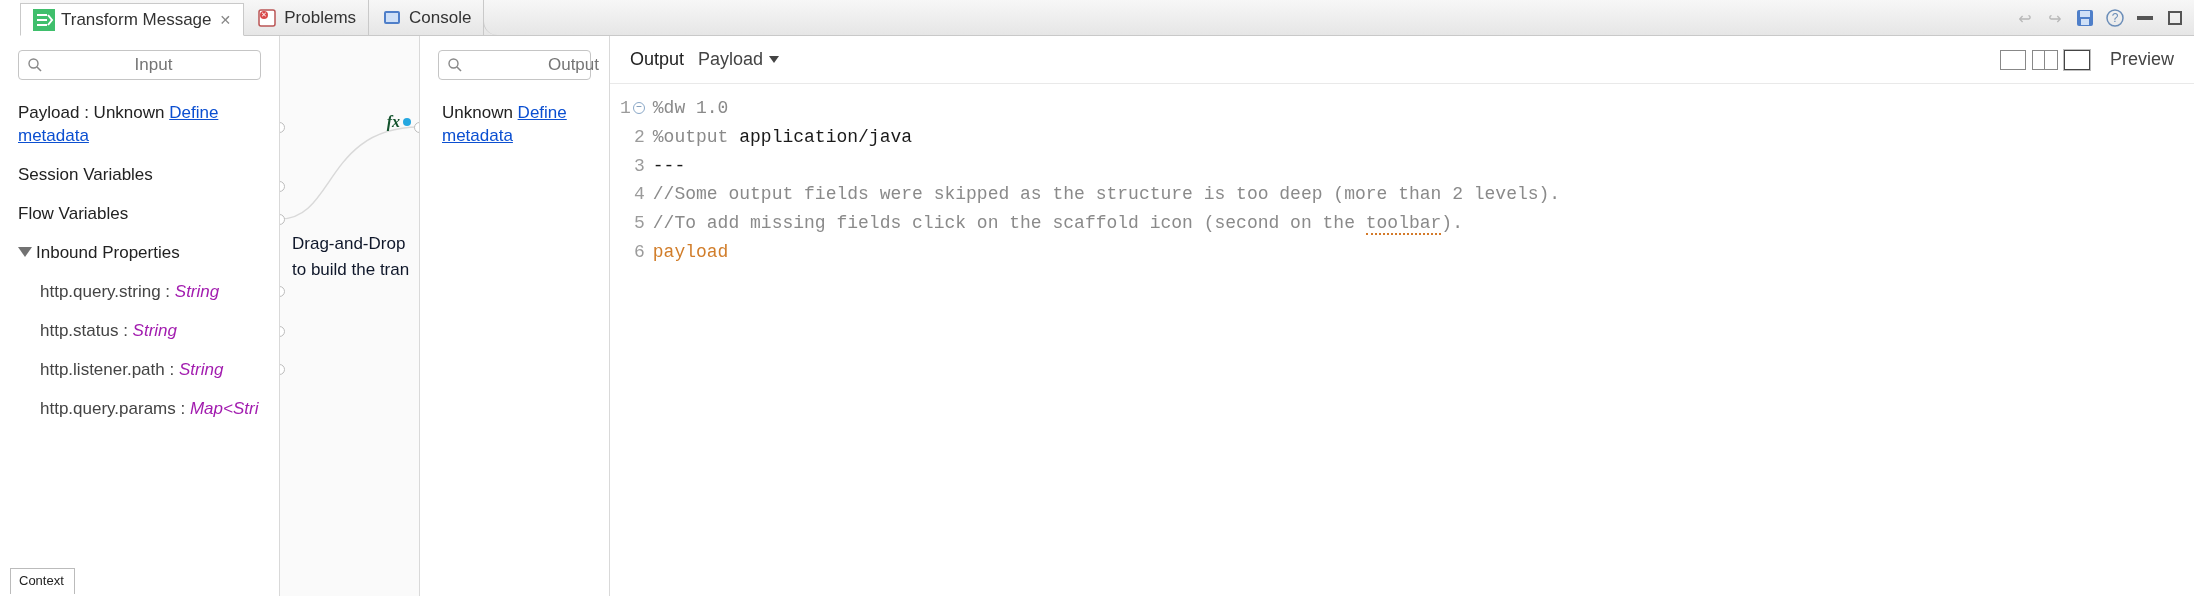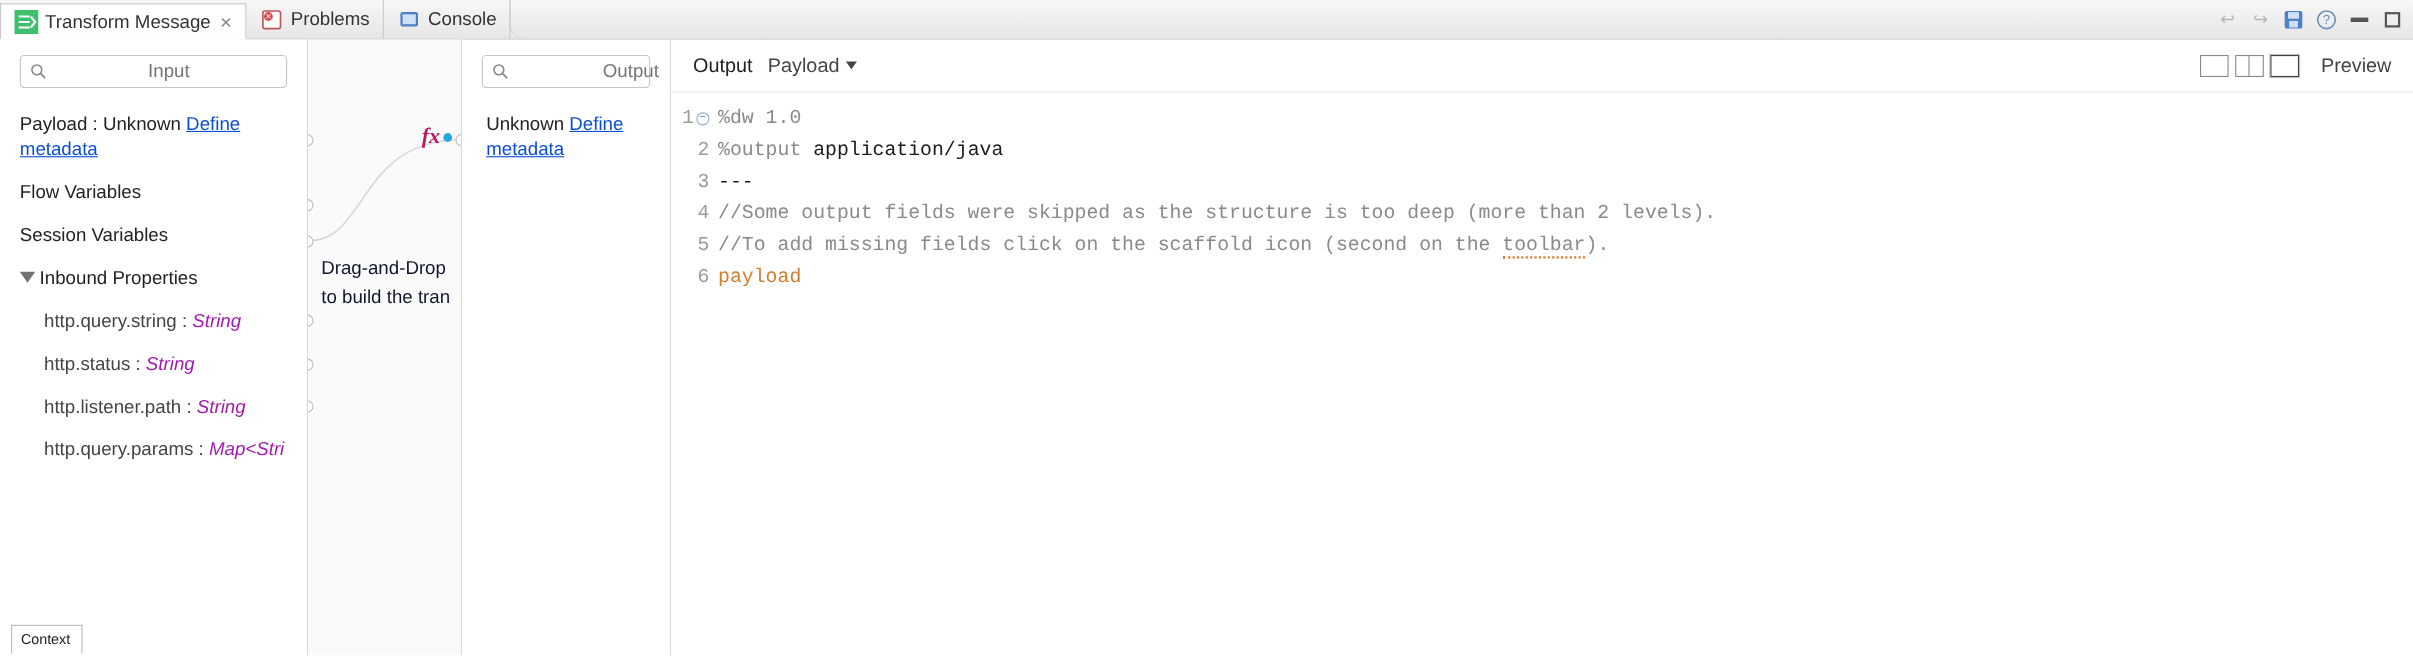--- a/index.html
+++ b/index.html
@@ -1,18 +1,18 @@
 <!DOCTYPE html>
 <html><head>
 <meta charset="utf-8">
 <style>
 * { box-sizing: border-box; margin: 0; padding: 0; }
 html, body { width: 2194px; height: 596px; font-family: -apple-system, "Helvetica Neue", Arial, sans-serif; font-size: 16px; color: #222; background: #fff; overflow: hidden; }
 
-.tabbar { height: 36px; background: linear-gradient(#f7f7f7,#e6e6e6); border-bottom: 1px solid #c9c9c9; display:flex; align-items:stretch; position:relative; }
+.tabbar { height: 36px; background: linear-gradient(#f7f7f7,#e6e6e6); border-bottom: 1px solid #c9c9c9; display:flex; align-items:stretch; position:relative;margin-left:20px; }
 .tabbar .tab { display:flex; align-items:center; gap:6px; padding:0 12px; border-right:1px solid #c9c9c9; cursor:pointer; height:100%; }
 .tabbar .tab.active { background:#fff; border-top:1px solid #c9c9c9; border-left:1px solid #c9c9c9; border-bottom:1px solid #fff; margin-top:3px; height:33px; }
 .tabbar .tab .icon-box { width:22px; height:22px; display:flex; align-items:center; justify-content:center; font-size:14px; }
 .tabbar .tab .close-x { color:#888; font-size:14px; margin-left:2px; }
 .tabbar .tab span.tlabel { font-size:17px; color:#333; }
 .tabbar .rest { flex:1; border-radius:0 0 0 14px; border-left:1px solid #c9c9c9; margin-left:-1px;}
 .tabbar .tools { position:absolute; right:8px; top:0; height:36px; display:flex; align-items:center; gap:8px; }
 .tabbar .tools .ticon { width:22px; height:22px; display:flex; align-items:center; justify-content:center; font-size:16px; color:#6a8db8; }
 .tabbar .tools .ticon.dim { color:#b8b8b8; }
 .tabbar .tools .winbox { width:16px; height:3px; border:2px solid #555; }
@@ -39,21 +39,21 @@
 .map-lane .hint { position:absolute; top:195px; left:12px; color:#0f172a; font-size:17px; line-height:1.5; white-space:nowrap; }
 .map-lane .dot { position:absolute; width:11px; height:11px; border:1px solid #bdbdbd; background:#fff; border-radius:50%; }
 .map-lane .dot.d1 { top:86px; left:-6px; }
 .map-lane .dot.d2 { top:145px; left:-6px; }
 .map-lane .dot.d3 { top:178px; left:-6px; }
 .map-lane .dot.d4 { top:250px; left:-6px; }
 .map-lane .dot.d5 { top:290px; left:-6px; }
 .map-lane .dot.d6 { top:328px; left:-6px; }
 .map-lane .dot.r1 { top:86px; right:-6px; }
 .map-lane svg.curve { position:absolute; top:0; left:0; }
-.map-lane .fx { position:absolute; top:77px; right:8px; display:flex; align-items:center; font-style:italic; font-family:"Times New Roman",serif; font-weight:bold; font-size:20px; color:#be185d; }
+.map-lane .fx { position:absolute; top:77px; right:8px; display:flex; align-items:center; font-style:italic; font-family:"Times New Roman",serif; font-weight:bold; font-size:16px; color:#14532d; }
 .map-lane .fx::after { content:""; width:8px; height:8px; background:#25a7e0; border-radius:50%; margin-left:3px; }
 
 
 .output-panel { width:190px; border-right:1px solid #d9d9d9; background:#fff; }
 .output-panel .tree-row { padding-left:4px; }
 
 
 .editor { flex:1; display:flex; flex-direction:column; background:#fff; }
 .ed-head { height:48px; display:flex; align-items:center; padding:0 20px; border-bottom:1px solid #e9e9e9; gap:14px; }
 .ed-head .lbl { font-size:18px; color:#222; }
@@ -144,22 +144,22 @@
             <circle cx="6.5" cy="6.5" r="4.5" fill="none" stroke="#888" stroke-width="1.4"></circle>
             <line x1="10" y1="10" x2="14" y2="14" stroke="#888" stroke-width="1.6"></line>
           </svg>
         <input placeholder="Input" style="">
       </div>
     </div>
     <div class="tree">
       <div class="tree-row">
         <span>Payload : Unknown </span><a href="#">Define metadata</a>
       </div>
+      <div class="tree-row">Session Variables</div>
       <div class="tree-row">Flow Variables</div>
-      <div class="tree-row">Session Variables</div>
       <div class="tree-row">
         <span class="disclosure"></span><span>Inbound Properties</span>
       </div>
       <div class="tree-row sub"><span>http.query.string : </span><span class="ital">String</span></div>
       <div class="tree-row sub"><span>http.status : </span><span class="ital">String</span></div>
       <div class="tree-row sub"><span>http.listener.path : </span><span class="ital">String</span></div>
       <div class="tree-row sub"><span>http.query.params : </span><span class="ital">Map&lt;Stri</span></div>
     </div>
     <div class="context-tab">Context</div>
   </div>

